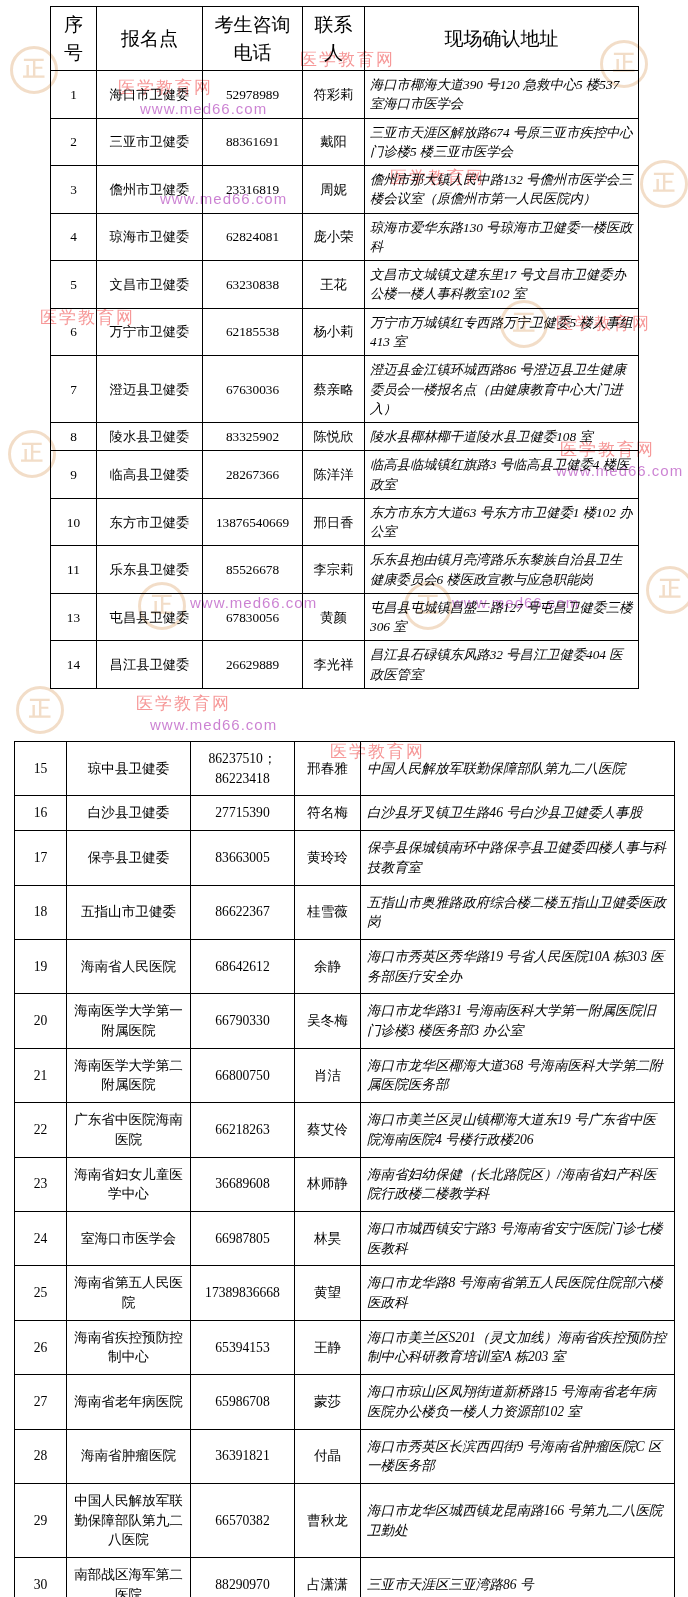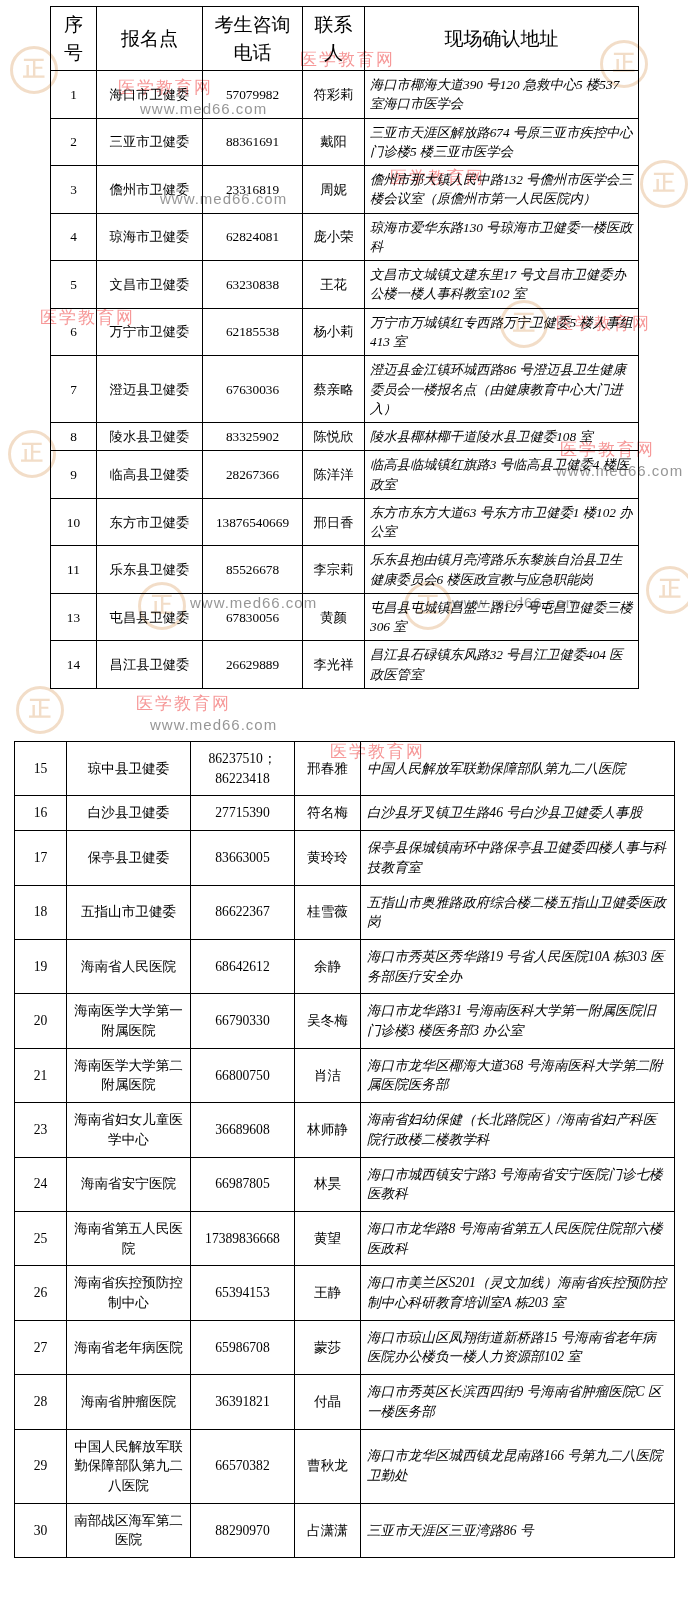--- a/index.html
+++ b/index.html
@@ -31,21 +31,21 @@
     font-family: "Liberation Sans", sans-serif;
     white-space: nowrap;
   }
   .wm-txt {
     font-size: 17px;
     letter-spacing: 2px;
     color: #ef4444;
   }
   .wm-url {
     font-size: 15px;
-    color: #404040;
+    color: #a21caf;
     letter-spacing: 1px;
   }
   .wm-logo {
     width: 42px; height: 42px;
     border-radius: 50%;
     border: 3px solid #e9c39c;
     color: #e9c39c;
     font-size: 22px;
     text-align: center;
     line-height: 40px;
@@ -143,21 +143,21 @@
           <th class="c">报名点</th>
           <th class="c">考生咨询电话</th>
           <th class="c">联系人</th>
           <th class="c">现场确认地址</th>
         </tr>
       </thead>
       <tbody id="t1body">
           <tr>
             <td class="c">1</td>
             <td class="c">海口市卫健委</td>
-            <td class="c">57079982</td>
+            <td class="c">52978989</td>
             <td class="c">符彩莉</td>
             <td class="l">海口市椰海大道390 号120 急救中心5 楼537 室海口市医学会</td>
           </tr>
           <tr>
             <td class="c">2</td>
             <td class="c">三亚市卫健委</td>
             <td class="c">88361691</td>
             <td class="c">戴阳</td>
             <td class="l">三亚市天涯区解放路674 号原三亚市疾控中心门诊楼5 楼三亚市医学会</td>
           </tr>
@@ -297,29 +297,36 @@
             <td class="l">海口市龙华路31 号海南医科大学第一附属医院旧门诊楼3 楼医务部3 办公室</td>
           </tr>
           <tr>
             <td class="c">21</td>
             <td class="c">海南医学大学第二附属医院</td>
             <td class="c">66800750</td>
             <td class="c">肖洁</td>
             <td class="l">海口市龙华区椰海大道368 号海南医科大学第二附属医院医务部</td>
           </tr>
           <tr>
+            <td class="c">22</td>
+            <td class="c">广东省中医院海南医院</td>
+            <td class="c">66218263</td>
+            <td class="c">蔡艾伶</td>
+            <td class="l">海口市美兰区灵山镇椰海大道东19 号广东省中医院海南医院4 号楼行政楼206</td>
+          </tr>
+          <tr>
             <td class="c">23</td>
             <td class="c">海南省妇女儿童医学中心</td>
             <td class="c">36689608</td>
             <td class="c">林师静</td>
             <td class="l">海南省妇幼保健（长北路院区）/海南省妇产科医院行政楼二楼教学科</td>
           </tr>
           <tr>
             <td class="c">24</td>
-            <td class="c">海南省安宁医院</td>
+            <td class="c">室海口市医学会</td>
             <td class="c">66987805</td>
             <td class="c">林昊</td>
             <td class="l">海口市城西镇安宁路3 号海南省安宁医院门诊七楼医教科</td>
           </tr>
           <tr>
             <td class="c">25</td>
             <td class="c">海南省第五人民医院</td>
             <td class="c">17389836668</td>
             <td class="c">黄望</td>
             <td class="l">海口市龙华路8 号海南省第五人民医院住院部六楼医政科</td>

